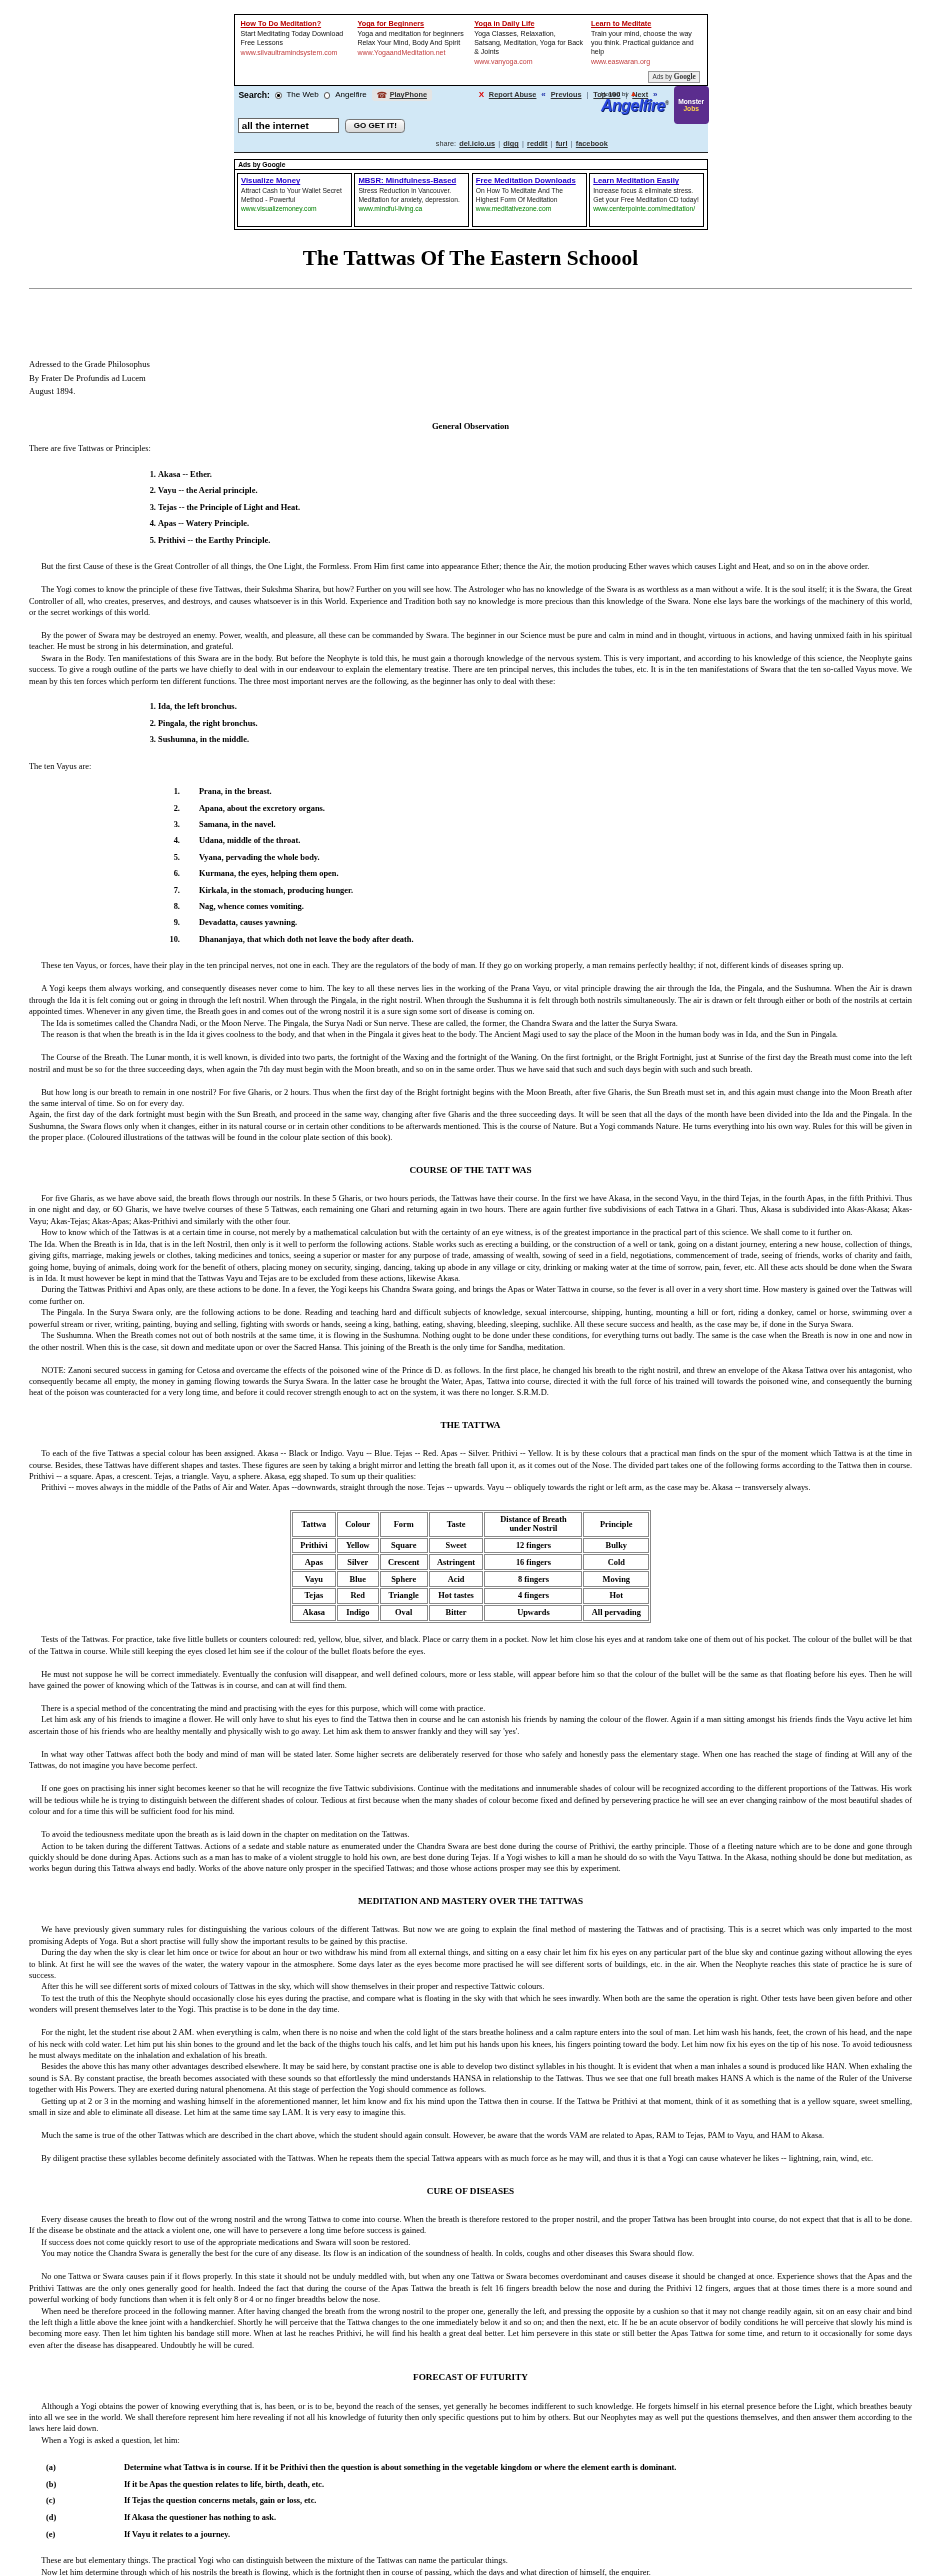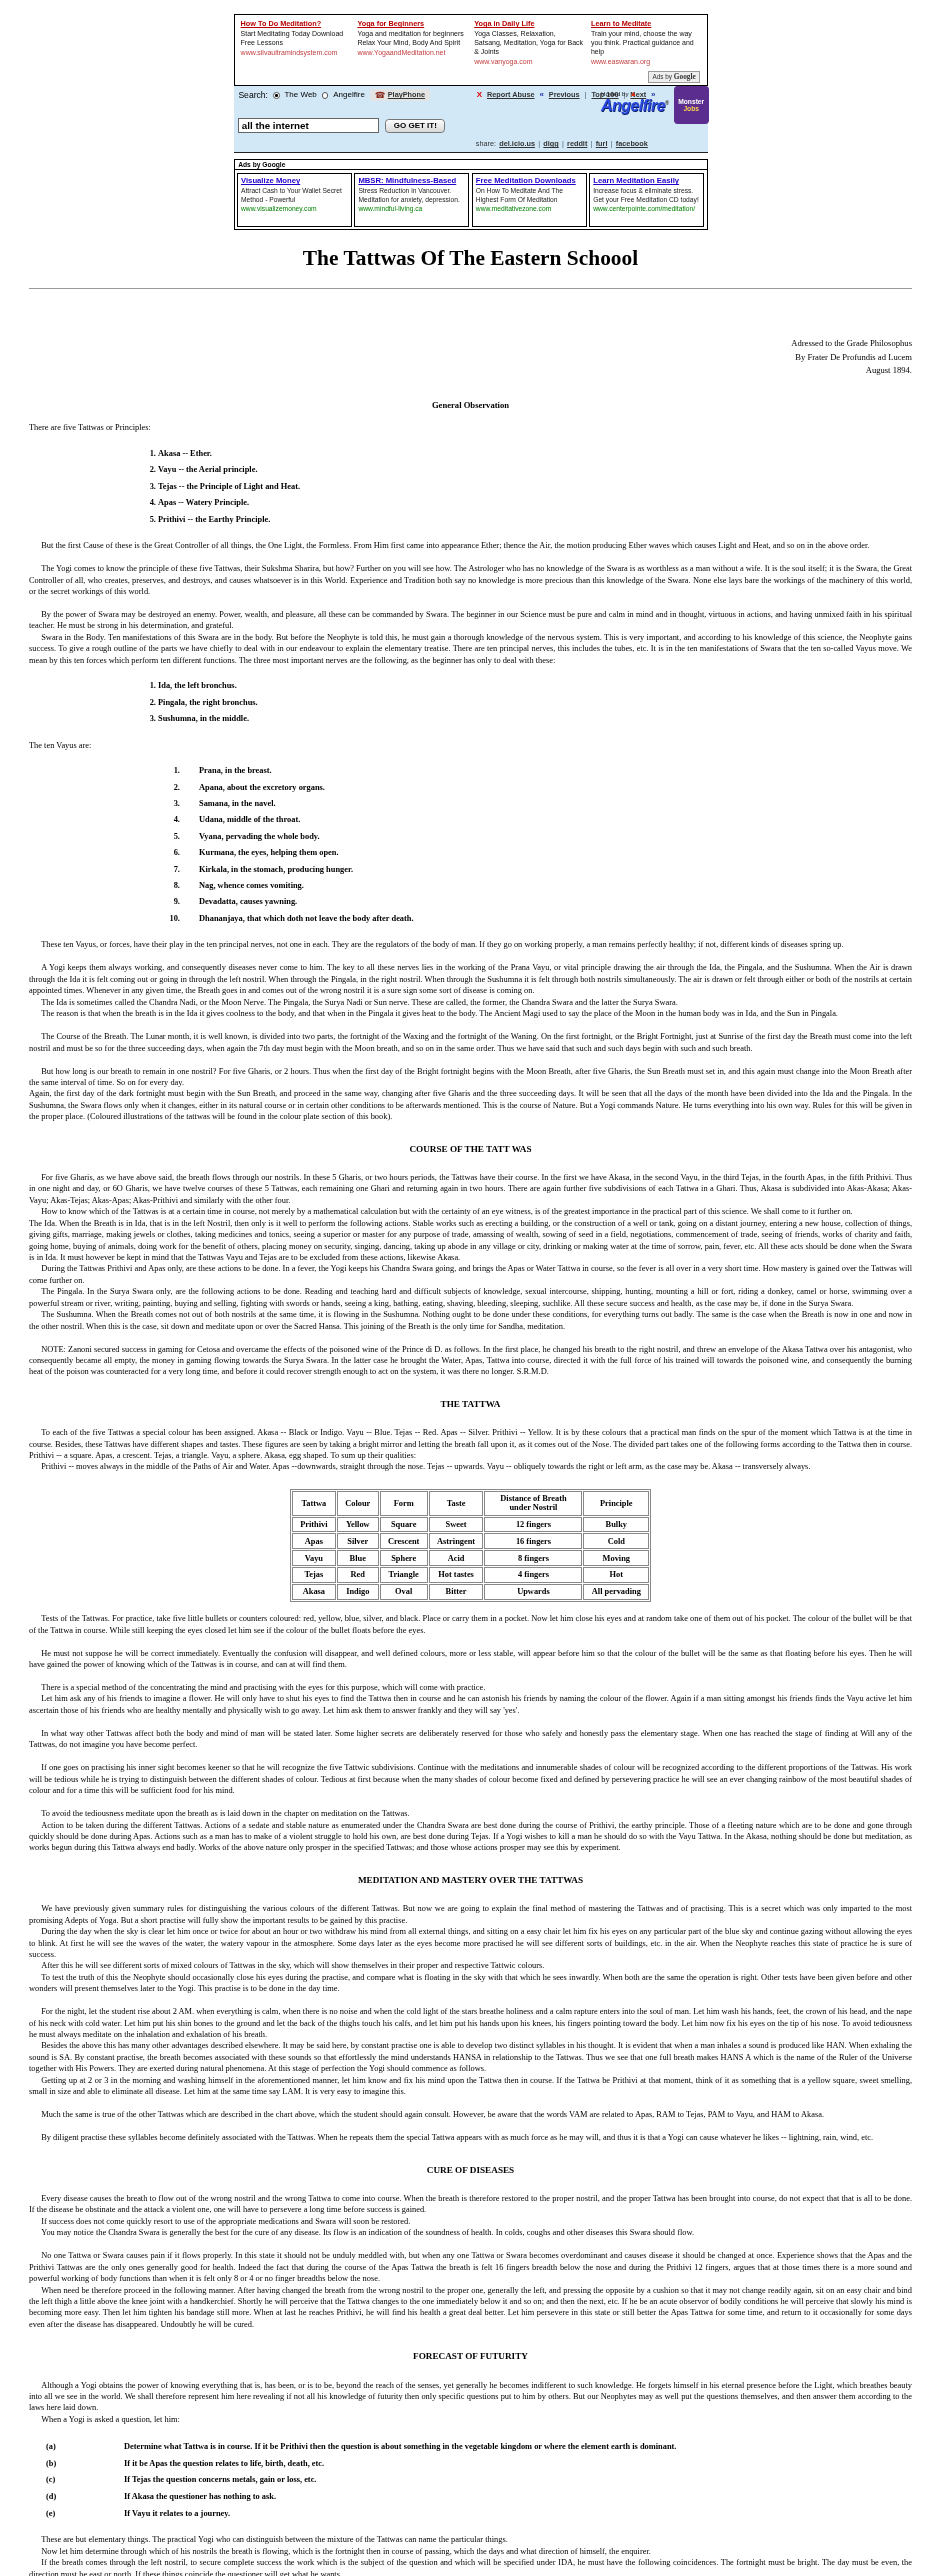--- a/index.html
+++ b/index.html
@@ -15,31 +15,31 @@
   .ad-col .ad-title { color:#b80000; font-weight:bold; text-decoration:underline; display:block; margin-bottom:1.8px; font-size:7.3px; }
   .ad-col .ad-desc { color:#111; }
   .ad-col .ad-url { color:#c34040; display:block; margin-top:1.2px; }
   .adsby-row { text-align:right; margin-top:3.7px; }
   .adsby-badge { display:inline-block; border:0.6px solid #999; background:#eee; font-size:6.4px; padding:0.6px 3.7px; color:#333; }
   .adsby-badge b { font-family:"Liberation Serif",serif; font-size:7.3px; }
 
   
   .af-bar { background:#d2e8f6; border-bottom:1.2px solid #222; padding:2.4px 4.9px 3.7px 4.9px; position:relative; }
   .af-row1 { display:flex; align-items:center; gap:4.9px; font-size:8px; }
-  .af-row1 .lbl { font-weight:normal; font-size:8.6px; }
+  .af-row1 .lbl { font-weight:bold; font-size:8.6px; }
   .radio { display:inline-block; width:6.7px; height:6.7px; border:0.6px solid #555; border-radius:50%; background:#fff; position:relative; top:0.6px; }
   .radio.sel::after { content:""; position:absolute; left:1.5px; top:1.5px; width:2.4px; height:2.4px; background:#000; border-radius:50%; }
   .af-link { color:#333; font-weight:bold; text-decoration:underline; font-size:7.3px; cursor:pointer; }
   .pill { background:#e4e4e4; border-radius:2.4px; padding:1.2px 4.9px; display:inline-flex; align-items:center; gap:2.4px; }
   .phone-ic { color:#8a2b1c; font-size:8.6px; }
   .red-x { color:#d00; font-weight:bold; }
   .blue-arrow { color:#23a; font-weight:bold; }
   .sep { color:#567; }
   .af-row2 { display:flex; align-items:center; gap:6.1px; margin-top:2.4px; font-size:7.3px; }
-  .af-input { width:141px; height:14.7px; border:0.6px solid #666; background:#fff; font-family:"Liberation Sans",sans-serif; font-weight:bold; font-size:9.8px; padding:0 2.4px; }
+  .af-input { width:101px; height:14.7px; border:0.6px solid #666; background:#fff; font-family:"Liberation Sans",sans-serif; font-weight:bold; font-size:9.8px; padding:0 2.4px; }
   .af-btn { border:0.6px solid #777; border-radius:3.7px; background:linear-gradient(#fdfdfd,#d9d9d9); font-weight:bold; font-size:8px; padding:1.8px 7.3px; cursor:pointer; }
   .share-zone { margin-left:24.5px; color:#333;margin-top:36px; }
   .share-zone .af-link { margin:0 1.2px; }
   .af-right { position:absolute; right:39px; top:2.4px; text-align:left; }
   .hostedby { font-size:6.1px; color:#111; display:flex; align-items:center; gap:1.2px; }
   .flame { color:#e03010; font-size:7.3px; }
   .af-logo { font-style:italic; font-weight:bold; font-size:16px; color:#2a49e0; text-shadow:0.6px 0.6px 0 #0c1f66; letter-spacing:-0.6px; line-height:1; }
   .af-logo sup { font-size:5.5px; color:#222; text-shadow:none; }
   .monster { position:absolute; right:-1.2px; top:0; width:35px; height:38px; background:#5b2d8e; border-radius:3.7px; color:#ffd24d; font-size:6.7px; font-weight:bold; display:flex; flex-direction:column; align-items:center; justify-content:center; text-align:center; line-height:1.1; }
   .monster .m1 { color:#fff; }
@@ -50,21 +50,21 @@
   .ads2-cells { display:flex; gap:2.4px; padding:2.4px; }
   .ad2 { border:0.6px solid #000; width:25%; padding:2.4px 3.1px; font-size:6.7px; line-height:1.3; min-height:54px; }
   .ad2 .t { color:#2200cc; font-weight:bold; text-decoration:underline; font-size:7.7px; display:block; margin-bottom:1.2px; }
   .ad2 .d { color:#222; }
   .ad2 .u { color:#008000; display:block; margin-top:0.6px; }
 
   
   .doc { padding:0 29px; }
   h1.title { text-align:center; font-size:21.4px; font-weight:bold; margin-top:16px; letter-spacing:0; }
   .rule { border:none; border-top:1.2px solid #999; margin:17px 0 0 0; }
-  .byline { margin-top:48px; font-size:8.6px; line-height:1.55;text-align:right; }
+  .byline { margin-top:69px; font-size:8.6px; line-height:1.55; }
   .chead { text-align:center; font-weight:bold; font-size:8.6px; margin-top:23px; }
   .sechead { text-align:center; font-weight:bold; font-size:9.2px; margin-top:21px; margin-bottom:18.4px; }
   .p { font-size:8.4px; line-height:1.36; text-align:justify; text-indent:12.2px; margin:0; }
   .gap { margin-top:11.6px; }
   .noind { text-indent:0; }
   ol.blist { margin:12.2px 0 12.2px 129px; font-weight:bold; font-size:8.4px; line-height:1.95; }
   ol.vlist { margin:12.2px 0 12.2px 153px; font-weight:bold; font-size:8.4px; line-height:1.95; }
   ol.vlist li { padding-left:17px; }
   .lead { margin-top:12.2px; }
 

